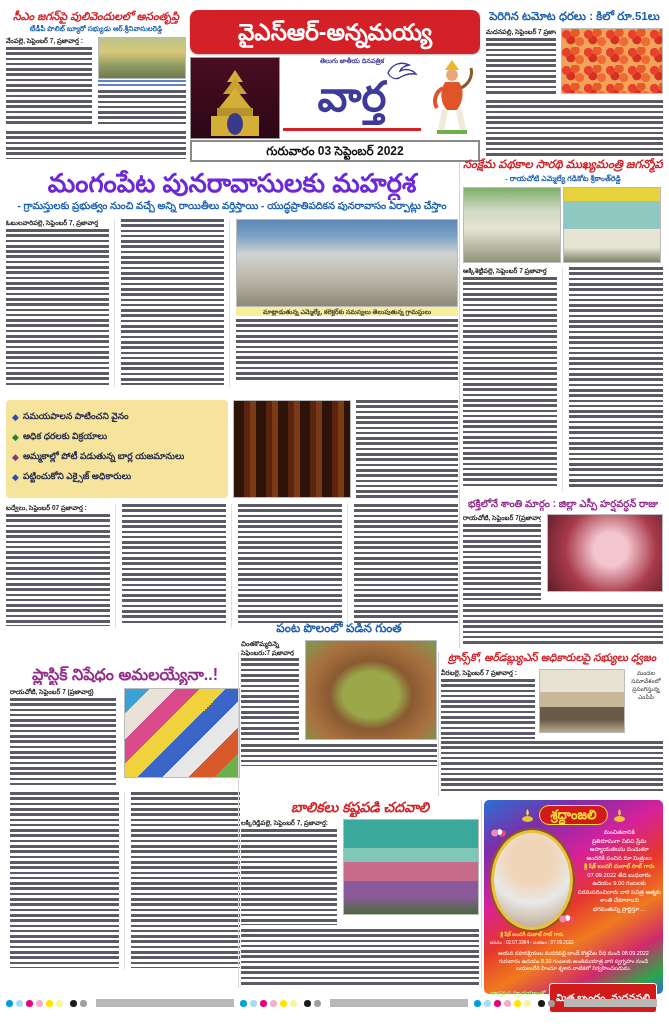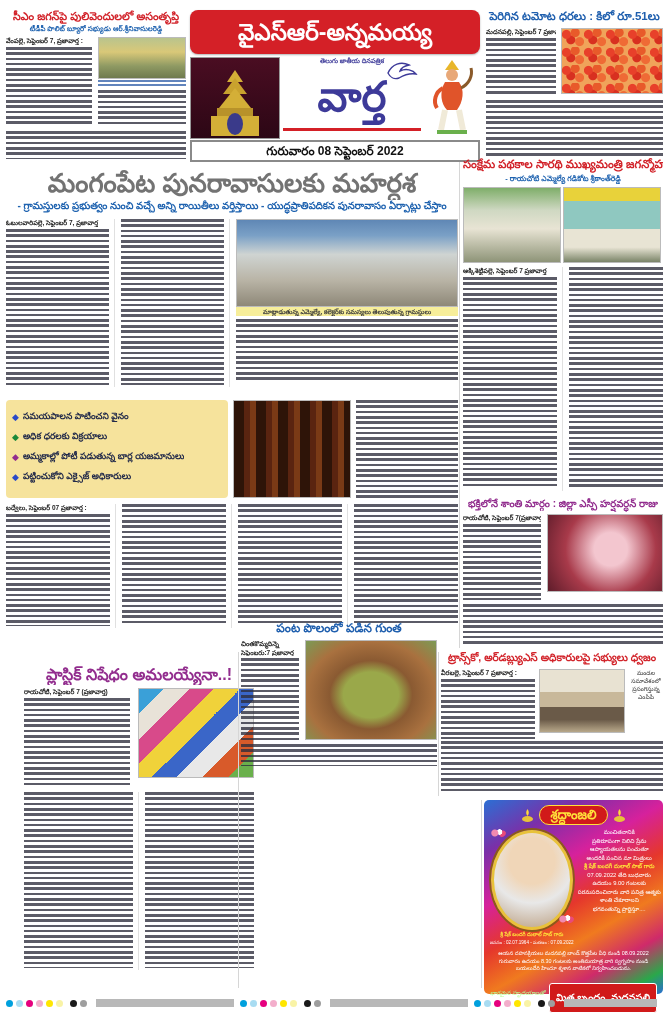--- a/index.html
+++ b/index.html
@@ -3,22 +3,22 @@
 <meta charset="utf-8">
 <style>
   html,body{margin:0;padding:0;background:#e8e8e8;}
   .page{position:relative;width:669px;height:1024px;background:#fff;margin:0 auto;
         font-family:"Liberation Sans",sans-serif;overflow:hidden;}
   .abs{position:absolute;}
   .nowrap{white-space:nowrap;overflow:hidden;}
   .clip{overflow:hidden;}
   
   .hl{font-weight:bold;text-align:center;line-height:1.12;}
-  .hl-red{color:#d2232a;}
-  .hl-maroon{color:#737373;}
+  .hl-red{color:#d2232a;font-style:italic;}
+  .hl-maroon{color:#6d28d9;}
   .hl-blue{color:#1f5fae;}
   .hl-purple{color:#922d8e;}
   .sub-blue{color:#1f63b0;font-weight:bold;text-align:center;}
   .dateline{font-size:6.5px;font-weight:bold;color:#222;height:8px;overflow:hidden;white-space:nowrap;margin-bottom:2px;}
   
   .lines{background-image:repeating-linear-gradient(to bottom,rgba(45,45,60,.78) 0px,rgba(45,45,60,.78) 2.6px,transparent 2.6px,transparent 5.3px);}
   .colrule{border-right:1px solid #e0e0e0;padding-right:5px;}
   
   .photo{border:1px solid #bbb;box-sizing:border-box;}
   .ph-crowd{background:linear-gradient(180deg,#b9c48d 0%,#d9c878 35%,#8f9a63 70%,#6f7a4e 100%);}
@@ -101,21 +101,21 @@
           <polygon points="23,2 30,12 16,12" fill="#e8b62a"></polygon>
           <circle cx="23" cy="17" r="6" fill="#e8a878"></circle>
           <path d="M16 24 C10 34 12 46 18 52 L28 52 C34 44 36 32 30 24 Z" fill="#e0542a"></path>
           <path d="M14 30 C6 34 4 44 8 50" stroke="#e0542a" stroke-width="4" fill="none"></path>
           <path d="M32 30 C40 26 44 18 42 10" stroke="#8a5a2a" stroke-width="3" fill="none"></path>
           <path d="M16 52 L12 72 M30 52 L34 72" stroke="#f0ead8" stroke-width="6"></path>
           <rect x="8" y="72" width="30" height="4" fill="#6ab04c"></rect>
         </svg>
       </div>
     </div>
-    <div class="mh-date" style="margin-top:3px;">గురువారం 08 సెప్టెంబర్ 2022</div>
+    <div class="mh-date" style="margin-top:3px;">గురువారం 03 సెప్టెంబర్ 2022</div>
   </header>
 
   <section class="abs" style="left:486px;top:10px;width:177px;height:150px;">
     <div class="hl hl-blue nowrap" style="font-size:11.5px;height:16px;">పెరిగిన టమోట ధరలు : కిలో రూ.51లు</div>
     <div style="position:relative;height:130px;margin-top:2px;">
       <div class="dateline" style="width:70px;">మదనపల్లి, సెప్టెంబర్ 7 ప్రజావార్త :</div>
       <div class="lines abs" style="left:0;top:10px;width:70px;height:58px;"></div>
       <div class="photo ph-tomato abs" style="right:0;top:0;width:102px;height:66px;"></div>
       <div class="lines abs" style="left:0;top:72px;width:177px;height:56px;"></div>
     </div>
@@ -203,21 +203,21 @@
         </div>
       <div class="colrule" style="flex:1;">
           <div class="lines" style="height:122px;"></div>
         </div>
       <div style="flex:1;">
           <div class="lines" style="height:122px;"></div>
         </div>
     </div>
   </section>
 
-  <section class="abs" style="left:24px;top:664px;width:230px;height:324px;">
+  <section class="abs" style="left:10px;top:664px;width:230px;height:324px;">
     <div class="hl hl-purple nowrap" style="font-size:16px;height:21px;line-height:21px;">ప్లాస్టిక్ నిషేధం అమలయ్యేనా..!</div>
     <div style="position:relative;height:100px;margin-top:3px;">
       <div class="dateline" style="width:106px;">రాయచోటి, సెప్టెంబర్ 7 (ప్రజావార్త)</div>
       <div class="lines abs" style="left:0;top:10px;width:106px;height:88px;"></div>
       <div class="photo ph-plastic abs" style="right:0;top:0;width:116px;height:90px;"></div>
     </div>
     <div style="display:flex;gap:6px;margin-top:4px;height:178px;">
       <div class="colrule" style="flex:1;">
           <div class="lines" style="height:176px;"></div>
         </div>
@@ -241,20 +241,29 @@
     <div class="hl hl-red nowrap" style="font-size:10.5px;height:15px;">ట్రాన్స్‌కో, అర్‌డబ్ల్యుఎస్ అధికారులపై సభ్యులు ధ్వజం</div>
     <div style="position:relative;height:126px;margin-top:2px;">
       <div class="dateline" style="width:94px;">వీరబల్లె, సెప్టెంబర్ 7 ప్రజావార్త :</div>
       <div class="lines abs" style="left:0;top:10px;width:94px;height:60px;"></div>
       <div class="photo ph-meet abs" style="left:98px;top:0;width:86px;height:64px;"></div>
       <div class="vcap abs" style="right:0;top:0;width:34px;height:64px;">మండల సమావేశంలో ప్రసంగిస్తున్న ఎంపిపి</div>
       <div class="lines abs" style="left:0;top:72px;width:222px;height:52px;"></div>
     </div>
   </section>
 
+  <section class="abs" style="left:241px;top:798px;width:238px;height:192px;">
+    <div class="hl hl-red nowrap" style="font-size:14px;height:19px;line-height:19px;">బాలికలు కష్టపడి చదవాలి</div>
+    <div style="position:relative;height:168px;margin-top:2px;">
+      <div class="dateline" style="width:96px;">లక్కిరెడ్డిపల్లె, సెప్టెంబర్ 7, ప్రజావార్త:</div>
+      <div class="lines abs" style="left:0;top:10px;width:96px;height:96px;"></div>
+      <div class="photo ph-class abs" style="right:0;top:0;width:136px;height:96px;"></div>
+      <div class="lines abs" style="left:0;top:110px;width:238px;height:56px;"></div>
+    </div>
+  </section>
 
   <aside class="ad abs" style="left:484px;top:800px;width:179px;height:194px;">
     <div style="display:flex;align-items:center;justify-content:center;gap:5px;">
       <svg width="13" height="15" viewBox="0 0 13 15">
         <ellipse cx="6.5" cy="11" rx="5.5" ry="3" fill="#e8c23a"></ellipse>
         <path d="M6.5 1 C8.5 4 8 6 6.5 8 C5 6 4.5 4 6.5 1Z" fill="#ffda3a"></path>
       </svg>
       <div class="ad-pill">శ్రద్ధాంజలి</div>
       <svg width="13" height="15" viewBox="0 0 13 15">
         <ellipse cx="6.5" cy="11" rx="5.5" ry="3" fill="#e8c23a"></ellipse>

